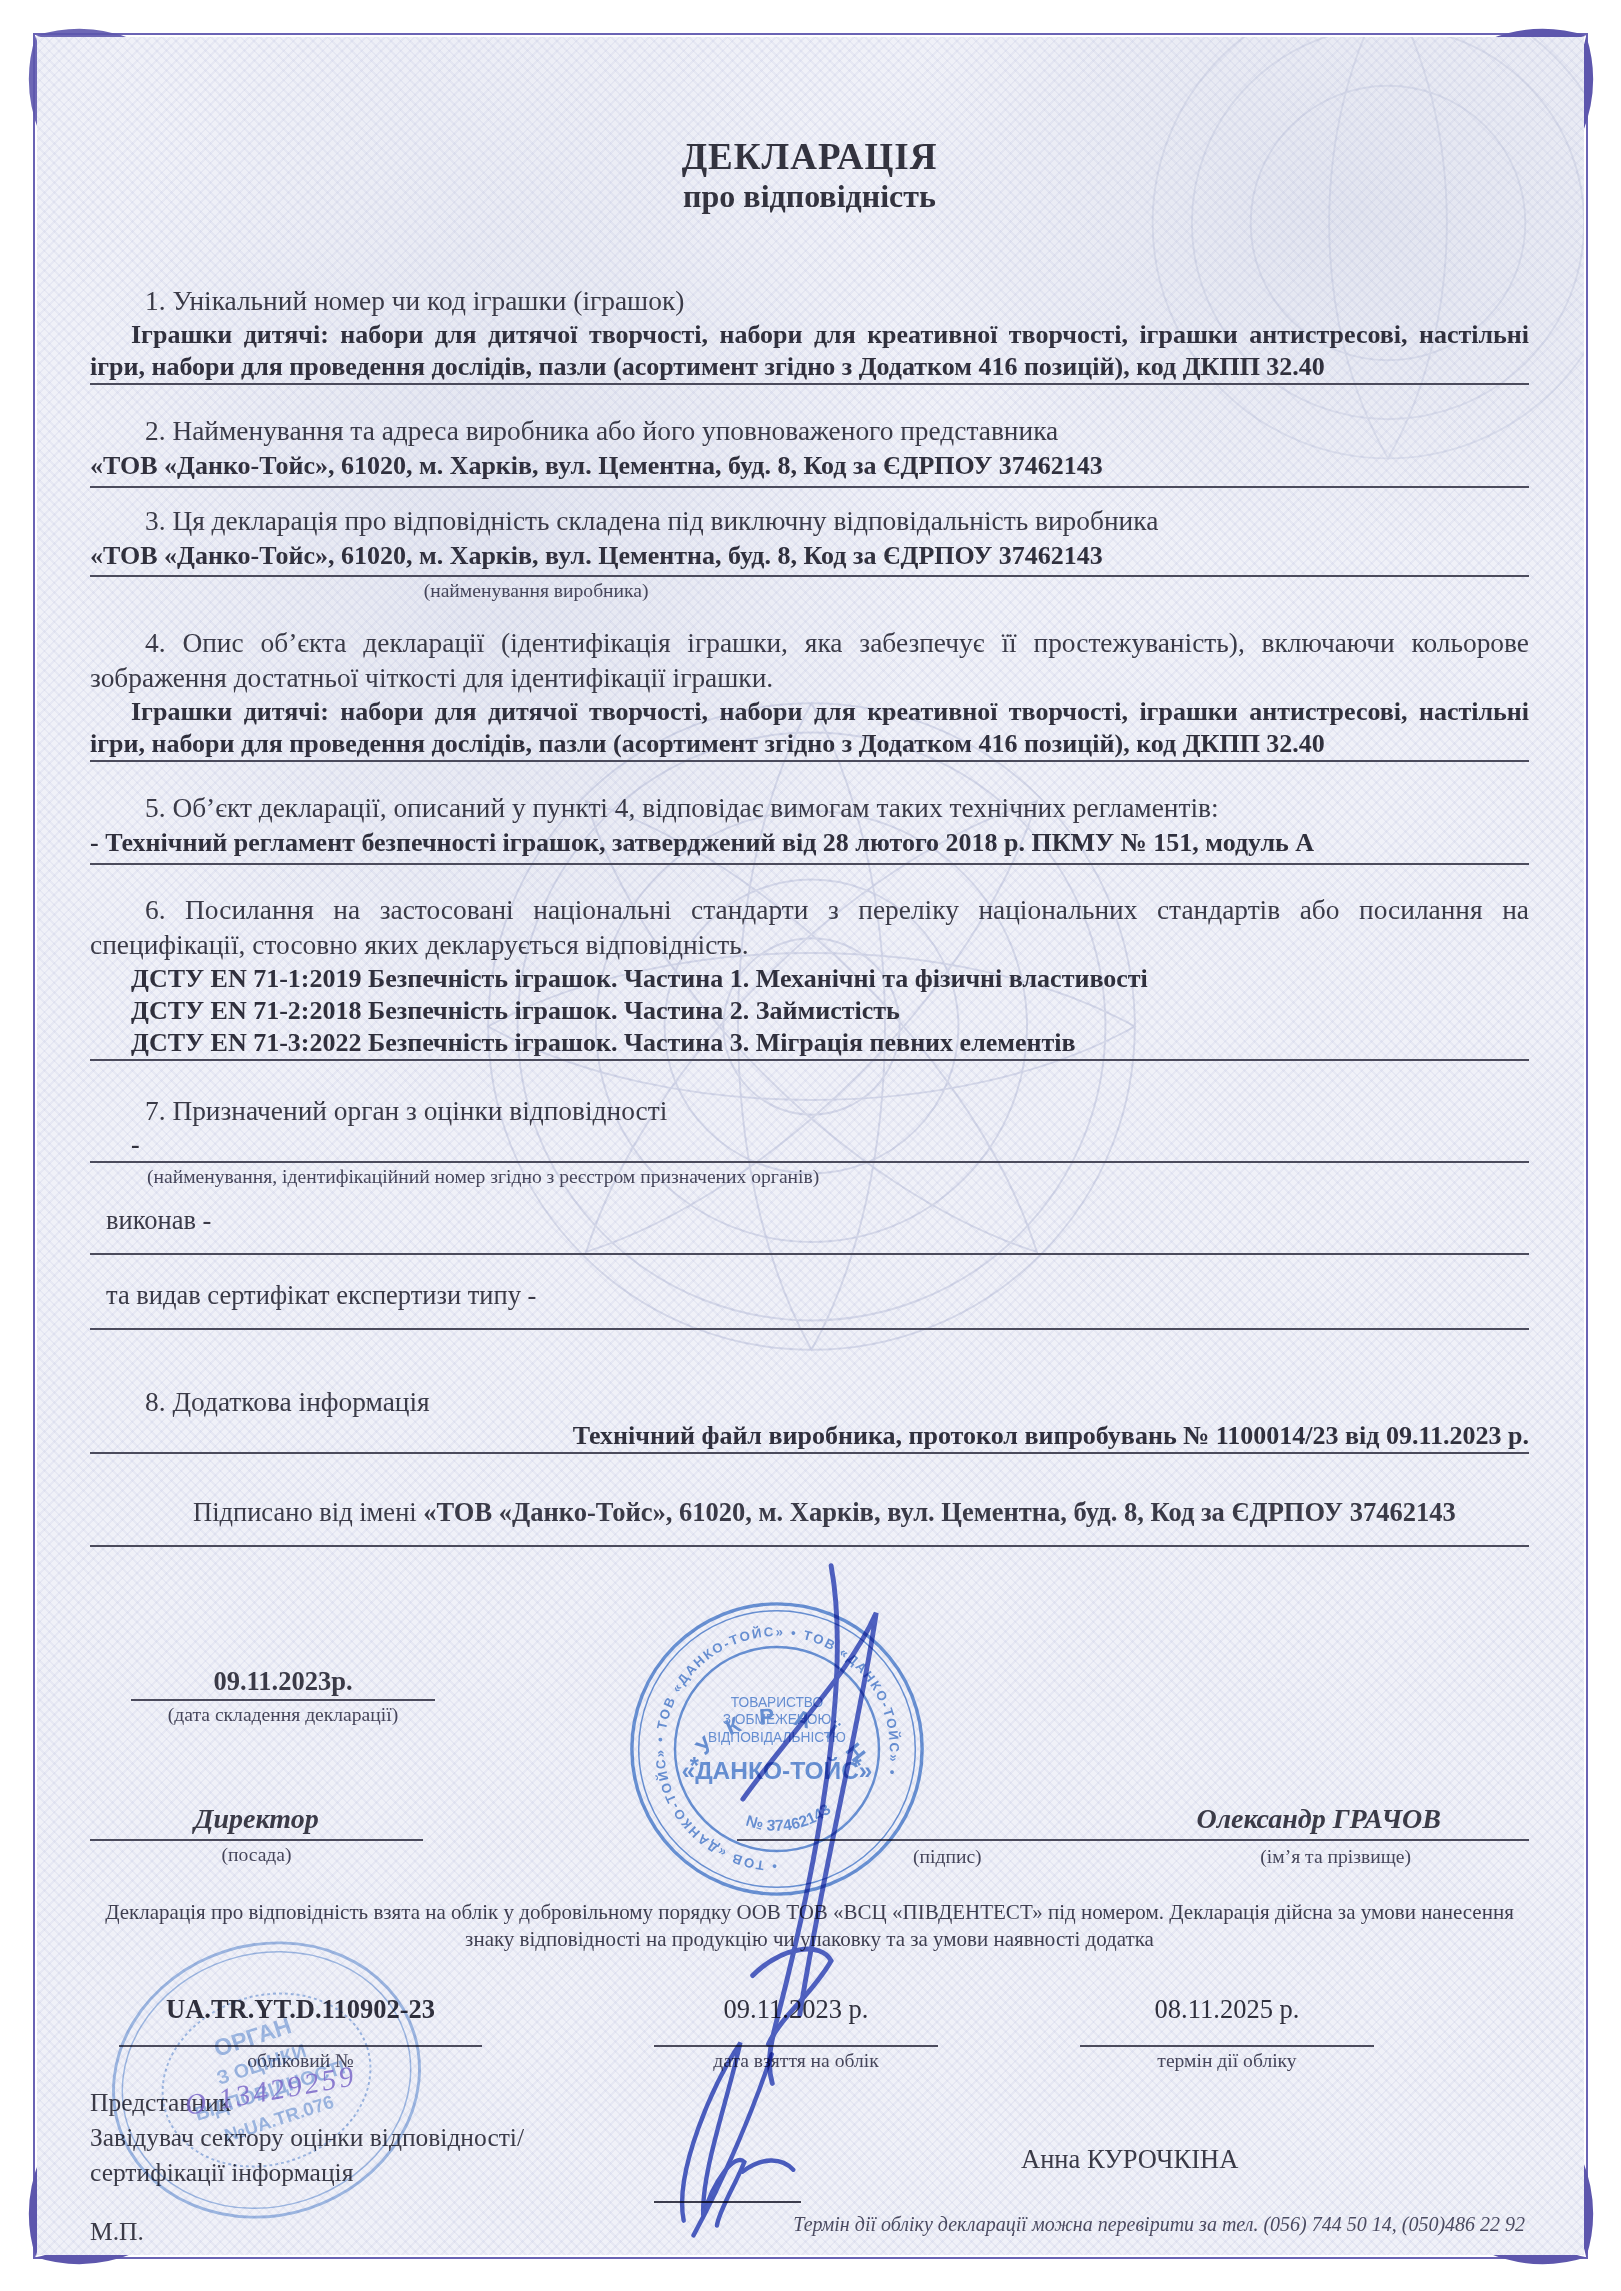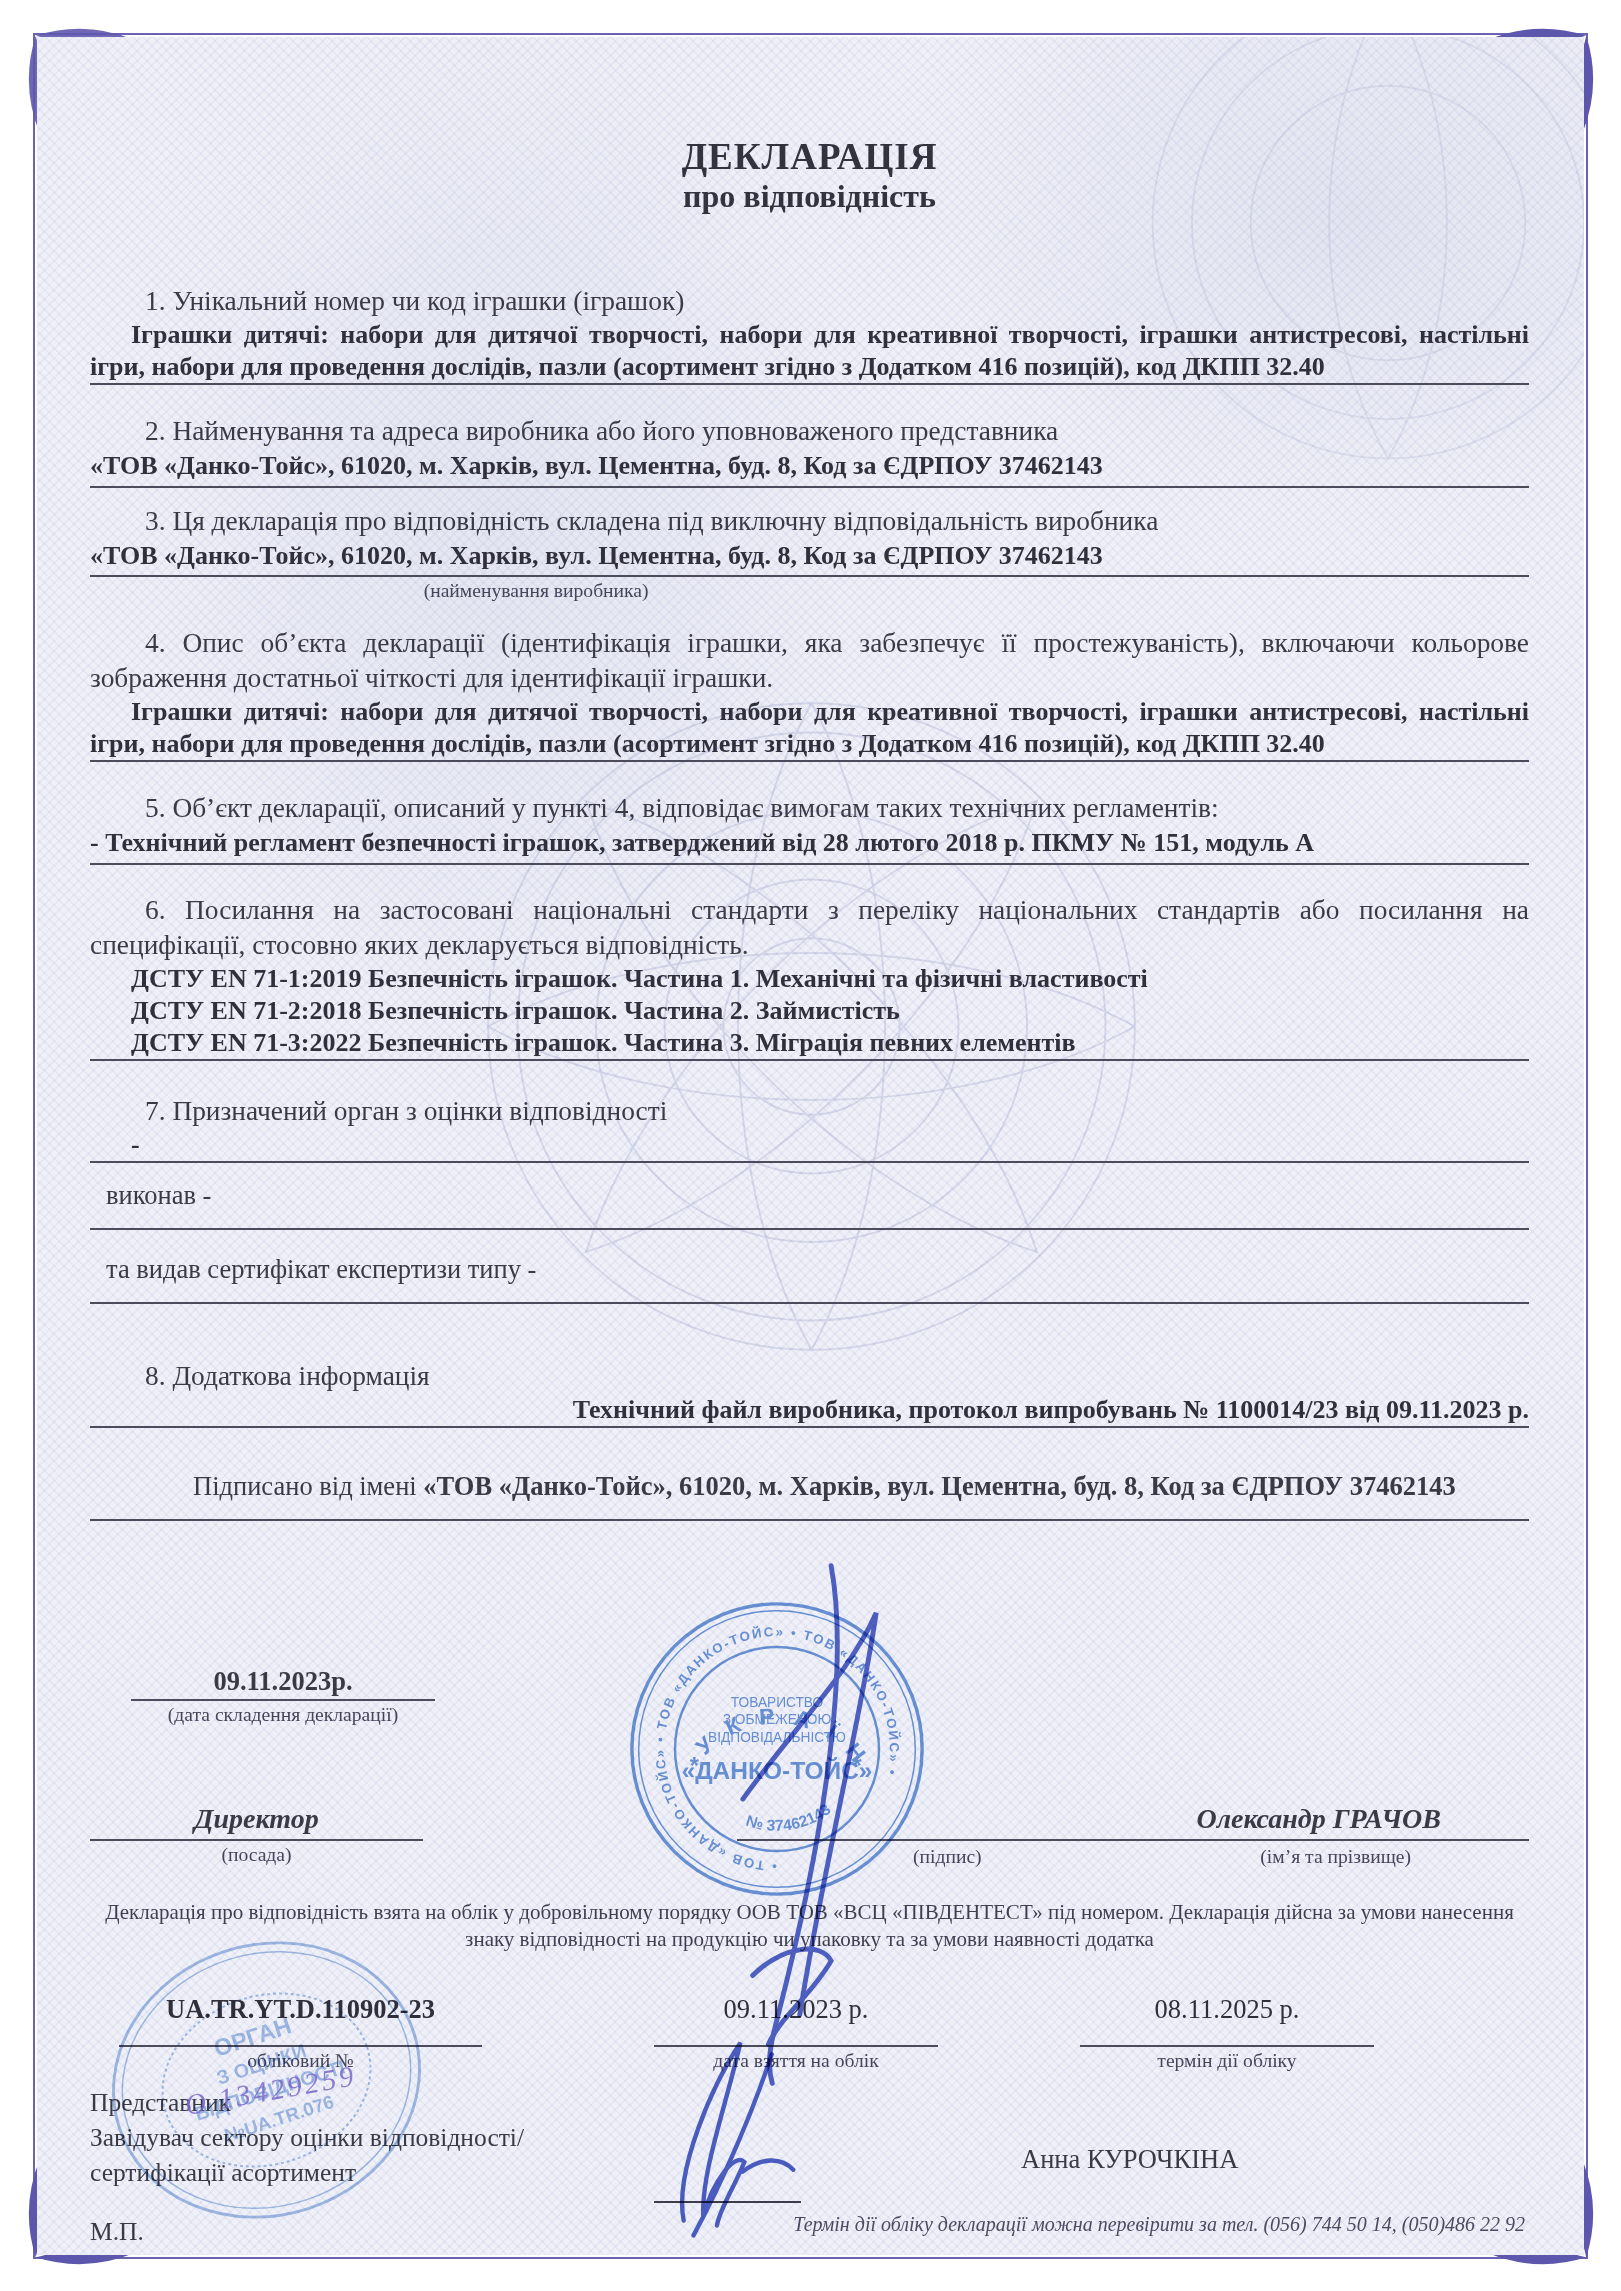--- a/index.html
+++ b/index.html
@@ -239,20 +239,21 @@
 
       <p class="h wrap mt28">6. Посилання на застосовані національні стандарти з переліку національних стандартів або посилання на специфікації, стосовно яких декларується відповідність.</p>
       <p class="bp" style="text-indent:41px;text-align:left;">ДСТУ EN 71-1:2019 Безпечність іграшок. Частина 1. Механічні та фізичні властивості</p>
       <p class="bp" style="text-indent:41px;text-align:left;">ДСТУ EN 71-2:2018 Безпечність іграшок. Частина 2. Займистість</p>
       <p class="bp" style="text-indent:41px;text-align:left;">ДСТУ EN 71-3:2022 Безпечність іграшок. Частина 3. Міграція певних елементів</p>
       <div class="rule"></div>
 
       <p class="h mt34">7. Призначений орган з оцінки відповідності</p>
       <p class="bp" style="text-align:left;">-</p>
       <div class="rule"></div>
+      <p class="cap" style="margin-left:57px;">(найменування, ідентифікаційний номер згідно з реєстром призначених органів)</p>
       <p class="plain">виконав -</p>
       <div class="rule"></div>
 
       <p class="plain mt24">та видав сертифікат експертизи типу -</p>
       <div class="rule"></div>
 
       <p class="h mt56">8. Додаткова інформація</p>
       <p class="bp" style="text-indent:0;text-align:right;">Технічний файл виробника, протокол випробувань № 1100014/23 від 09.11.2023 р.</p>
       <div class="rule"></div>
 
@@ -291,21 +292,21 @@
         <div class="cap">дата взяття на облік</div>
       </div>
       <div class="reg-item n3">
         <div class="v" style="font-weight:normal;">08.11.2025 р.</div>
         <div class="cap">термін дії обліку</div>
       </div>
 
       <div class="repblock">
         <div>Представник</div>
         <div>Завідувач сектору оцінки відповідності/</div>
-        <div>сертифікації асортимент</div>
+        <div>сертифікації інформація</div>
       </div>
       <div class="mp">М.П.</div>
 
       <div class="kline"></div>
       <div class="kname">Анна КУРОЧКІНА</div>
 
       <div class="footer">Термін дії обліку декларації можна перевірити за тел. (056) 744 50 14, (050)486 22 92</div>
     </div>
 
     <svg class="stamp-round" viewBox="0 0 310 310">

